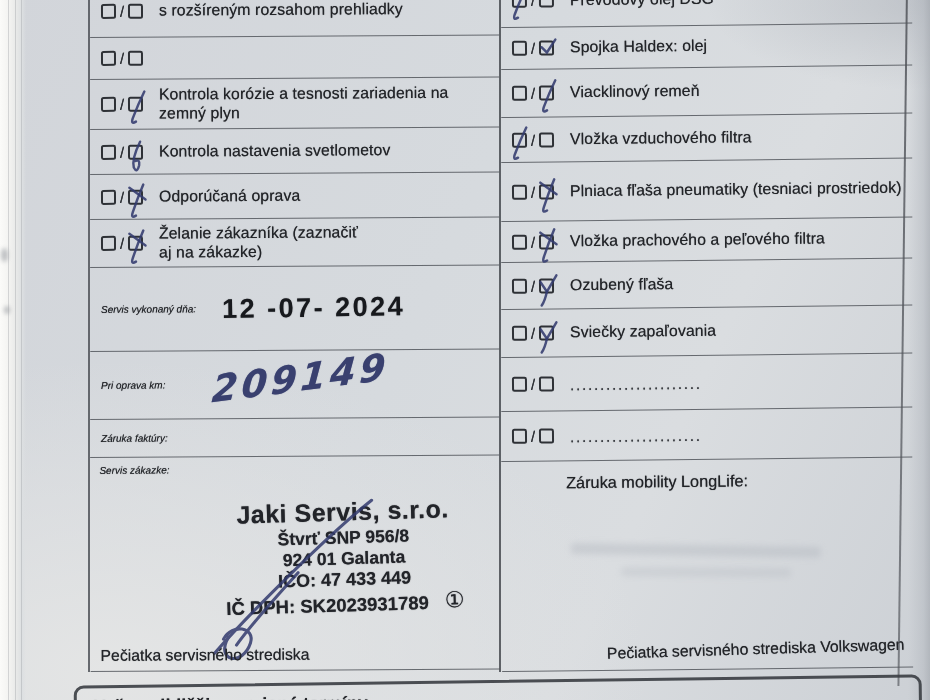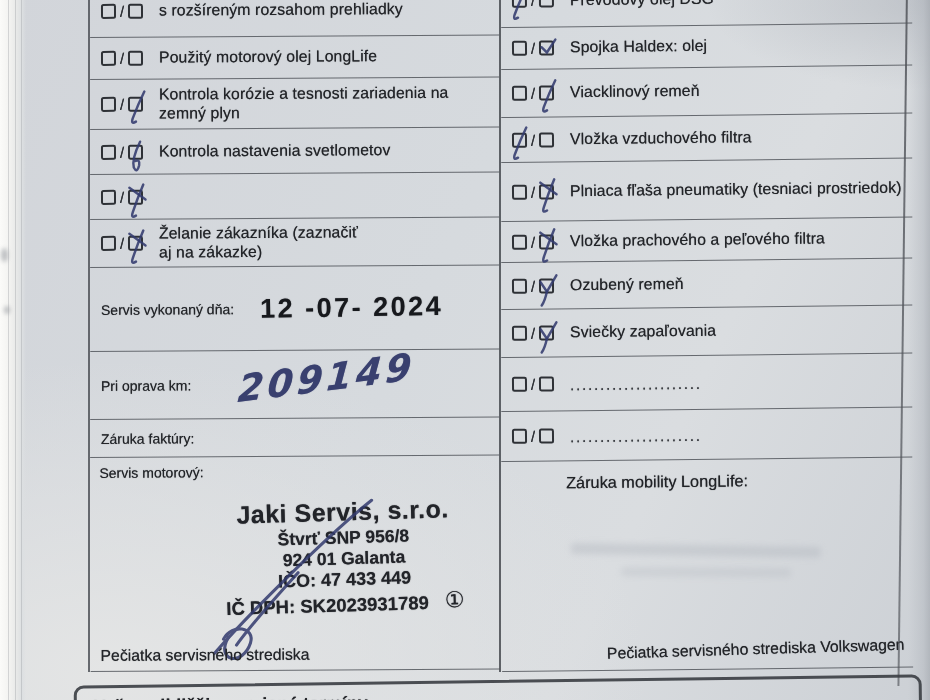--- a/index.html
+++ b/index.html
@@ -55,21 +55,21 @@
     width:11px;height:11px;border:2.1px solid #2e3136;border-radius:2.5px;
     display:inline-block;background:transparent;
   }
   .sep{margin:0 4px;font-size:15px;color:#2e3136;text-shadow:0 0 .6px #2e3136;}
   .mark{position:absolute;top:-8px;width:30px;height:42px;overflow:visible;pointer-events:none;}
   .mark.m1{left:-7px;}
   .mark.m2{left:22px;}
 
   
   .flabel{
-    font-size:14px;color:#222428;text-shadow:0 0 .7px rgba(34,36,40,.75);
+    font-size:10px;color:#222428;text-shadow:0 0 .7px rgba(34,36,40,.75);font-style:italic;
   }
   .h84{height:84px;} .h68{height:68px;} .h38{height:38px;}
   .htall-l{height:214px;} .htall-r{height:210px;}
 
   .datestamp{
     font-size:27px;font-weight:bold;letter-spacing:2.5px;color:#17191d;
     margin-left:26px;transform:rotate(-.5deg);
     text-shadow:0 0 1px rgba(23,25,29,.55);
   }
   .hand{
@@ -138,21 +138,20 @@
               <span class="cb"></span>
             </span>
             <span class="lbl">s rozšíreným rozsahom prehliadky</span>
           </div>
           <div class="row check" style="height: 42px;">
             <span class="cbpair">
               <span class="cb"></span>
               <span class="sep">/</span>
               <span class="cb"></span>
             </span>
-            <span class="lbl">Použitý motorový olej LongLife</span>
           </div>
           <div class="row check" style="height: 50px;">
             <span class="cbpair">
               <span class="cb"></span>
               <span class="sep">/</span>
               <span class="cb"></span>
               <svg class="mark m2" viewBox="0 0 28 36">
                 <path d="M20 2 Q14 14 9 27 Q7 33 12 30" fill="none" stroke="#333b6e" stroke-width="2.3" stroke-linecap="round" opacity="0.88"></path>
               </svg>
             </span>
@@ -172,20 +171,21 @@
           <div class="row check" style="height: 45px;">
             <span class="cbpair">
               <span class="cb"></span>
               <span class="sep">/</span>
               <span class="cb"></span>
               <svg class="mark m2" viewBox="0 0 28 36">
                 <path d="M6 5 L21 16" fill="none" stroke="#333b6e" stroke-width="2.3" stroke-linecap="round" opacity="0.88"></path>
                 <path d="M19 2 Q13 16 9 28 Q7 34 12 31" fill="none" stroke="#333b6e" stroke-width="2.3" stroke-linecap="round" opacity="0.88"></path>
               </svg>
             </span>
+            <span class="lbl">Odporúčaná oprava</span>
           </div>
           <div class="row check" style="height: 48px;">
             <span class="cbpair">
               <span class="cb"></span>
               <span class="sep">/</span>
               <span class="cb"></span>
               <svg class="mark m2" viewBox="0 0 28 36">
                 <path d="M6 5 L21 16" fill="none" stroke="#333b6e" stroke-width="2.3" stroke-linecap="round" opacity="0.88"></path>
                 <path d="M19 2 Q13 16 9 28 Q7 34 12 31" fill="none" stroke="#333b6e" stroke-width="2.3" stroke-linecap="round" opacity="0.88"></path>
               </svg>
@@ -202,21 +202,21 @@
       <div class="row fld h68">
         <span class="flabel">Pri oprava km:</span>
         <span class="hand">209149</span>
       </div>
 
       <div class="row fld h38">
         <span class="flabel">Záruka faktúry:</span>
       </div>
 
       <div class="row tall htall-l">
-        <span class="flabel corner-label">Servis motorový:</span>
+        <span class="flabel corner-label">Servis zákazke:</span>
 
         <div class="stamp">
           <div class="s1">Jaki Servis, s.r.o.</div>
           <div class="s2">Štvrť SNP 956/8</div>
           <div class="s3">924 01 Galanta</div>
           <div class="s4">IČO: 47 433 449</div>
           <div class="s5"><span>IČ DPH: SK2023931789</span><span class="badge">①</span></div>
         </div>
 
         <svg class="signature" viewBox="0 0 230 190">
@@ -304,21 +304,21 @@
           <div class="row check" style="height: 47px;">
             <span class="cbpair">
               <span class="cb"></span>
               <span class="sep">/</span>
               <span class="cb"></span>
               <svg class="mark m2" viewBox="0 0 28 36">
                 <path d="M6 10 L12 19 L21 4" fill="none" stroke="#333b6e" stroke-width="2.3" stroke-linecap="round" opacity="0.88"></path>
                 <path d="M12 19 Q10 28 7 32" fill="none" stroke="#333b6e" stroke-width="2.3" stroke-linecap="round" opacity="0.88"></path>
               </svg>
             </span>
-            <span class="lbl">Ozubený remeň</span>
+            <span class="lbl">Ozubený fľaša</span>
           </div>
           <div class="row check" style="height: 48px;">
             <span class="cbpair">
               <span class="cb"></span>
               <span class="sep">/</span>
               <span class="cb"></span>
               <svg class="mark m2" viewBox="0 0 28 36">
                 <path d="M6 10 L12 19 L21 4" fill="none" stroke="#333b6e" stroke-width="2.3" stroke-linecap="round" opacity="0.88"></path>
                 <path d="M12 19 Q10 28 7 32" fill="none" stroke="#333b6e" stroke-width="2.3" stroke-linecap="round" opacity="0.88"></path>
               </svg>

